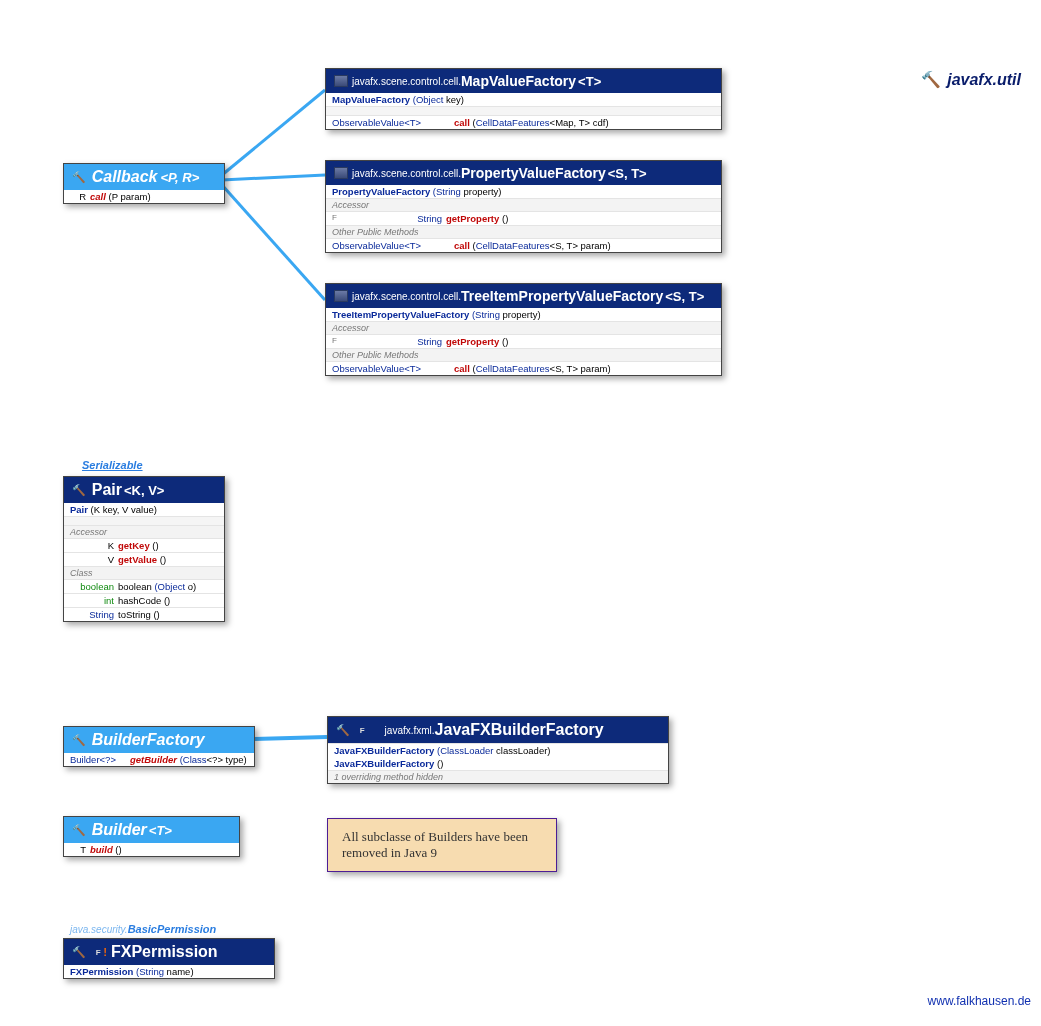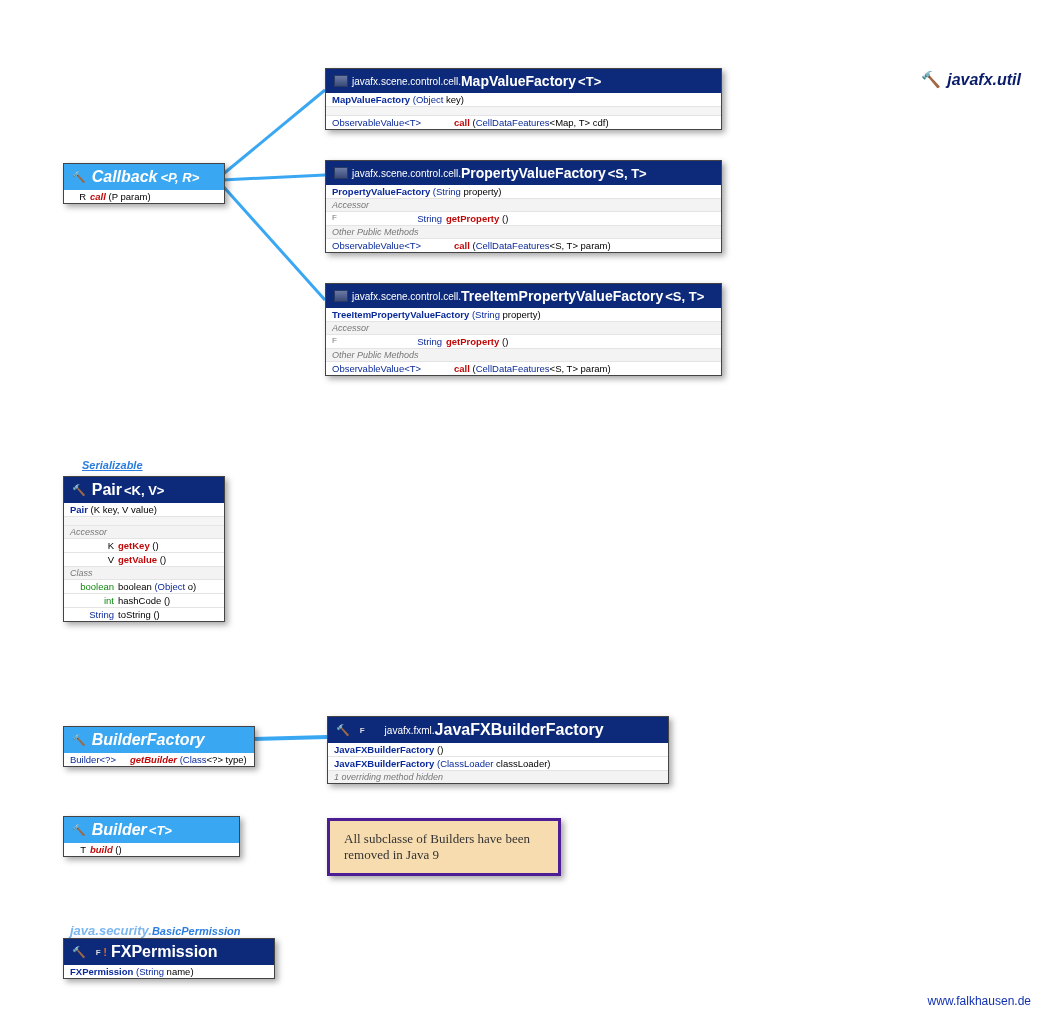--- a/index.html
+++ b/index.html
@@ -19,23 +19,23 @@
 .row .ret{width:118px;text-align:right;padding-right:4px;color:#000}
 .row .ret.link{color:#0a2a9a}
 .row .sig{flex:1}
 .row .method{color:#c00808;font-weight:bold}
 .row .ctor{color:#0a2a9a;font-weight:bold}
 .row .type{color:#0a2a9a}
 .row .kw{color:#108a10}
 .row .param{color:#000}
 .row .f{width:10px;font-size:8px;color:#777}
 .sect{font-style:italic;color:#777;font-size:9px;padding:1px 6px;background:#f3f3f3;border-top:1px solid #e4e4e4}
-.note{position:absolute;background:#f7dcb0;border:3px solid #4c1d95;box-shadow:3px 3px 6px rgba(0,0,0,0.35);padding:10px 14px;font-family:'Comic Sans MS',cursive;font-size:13px;color:#333}
+.note{position:absolute;background:#f7dcb0;border:1px solid #4c1d95;box-shadow:3px 3px 6px rgba(0,0,0,0.35);padding:10px 14px;font-family:'Comic Sans MS',cursive;font-size:13px;color:#333}
 .super-lbl{position:absolute;font-style:italic;font-weight:bold;color:#2a7de0;font-size:11px}
-.super-lbl .pkg{color:#7bb6ef;font-weight:bold;font-size:13px}
+.super-lbl .pkg{color:#7bb6ef;font-weight:normal;font-size:10px}
 svg.connectors{position:absolute;top:0;left:0;width:1041px;height:1026px;pointer-events:none}
 .small-hdr .nm{font-size:16px}
 .hdr .gen{font-size:13px}
 .hammer-ico:before{content:"🔨";font-size:11px}
 .cls-ico{display:inline-block;width:12px;height:10px;background:linear-gradient(#6b7aa5,#3a4a78);border:1px solid #2a3a60;margin-right:4px}
 .badge-f{font-size:8px;color:#ddd;margin-left:4px;vertical-align:top}
 .badge-ex{color:#ff6a00;font-weight:bold;margin-left:3px}
 </style>
 </head>
 <body>
@@ -192,25 +192,25 @@
   </div>
 </div>
 
 <div class="box" style="left:327px;top:716px;width:340px">
   <div class="hdr darkblue small-hdr">
     <span class="ico hammer-ico"></span>
     <span class="badge-f">F</span>
     <span class="pkg-pre" style="margin-left:20px">javafx.fxml.</span>
     <span class="nm">JavaFXBuilderFactory</span>
   </div>
+  <div class="row">
+    <span class="sig"><span class="ctor">JavaFXBuilderFactory</span> <span class="type">(ClassLoader</span> classLoader)</span>
+  </div>
   <div class="row first">
     <span class="sig"><span class="ctor">JavaFXBuilderFactory</span> <span>()</span></span>
-  </div>
-  <div class="row">
-    <span class="sig"><span class="ctor">JavaFXBuilderFactory</span> <span class="type">(ClassLoader</span> classLoader)</span>
   </div>
   <div class="sect" style="font-style:italic">1 overriding method hidden</div>
 </div>
 
 <div class="box" style="left:63px;top:816px;width:175px">
   <div class="hdr blue small-hdr">
     <span class="ico hammer-ico"></span>
     <span class="nm" style="font-style:italic">Builder</span>
     <span class="gen" style="font-style:italic;margin-left:2px">&lt;T&gt;</span>
   </div>

